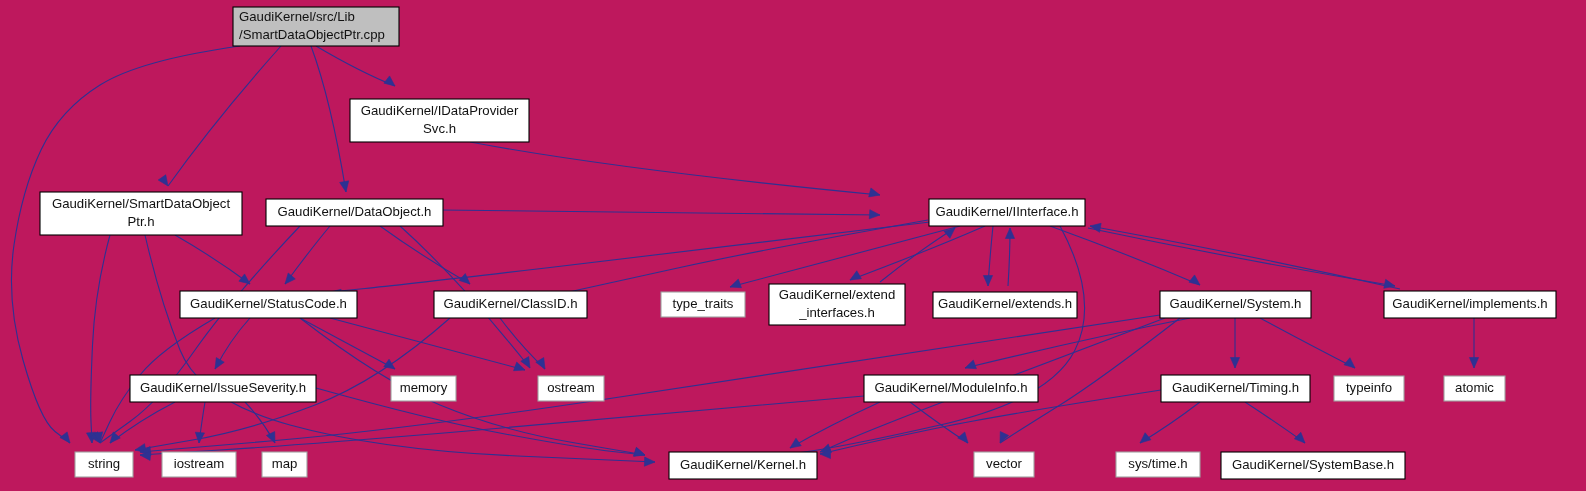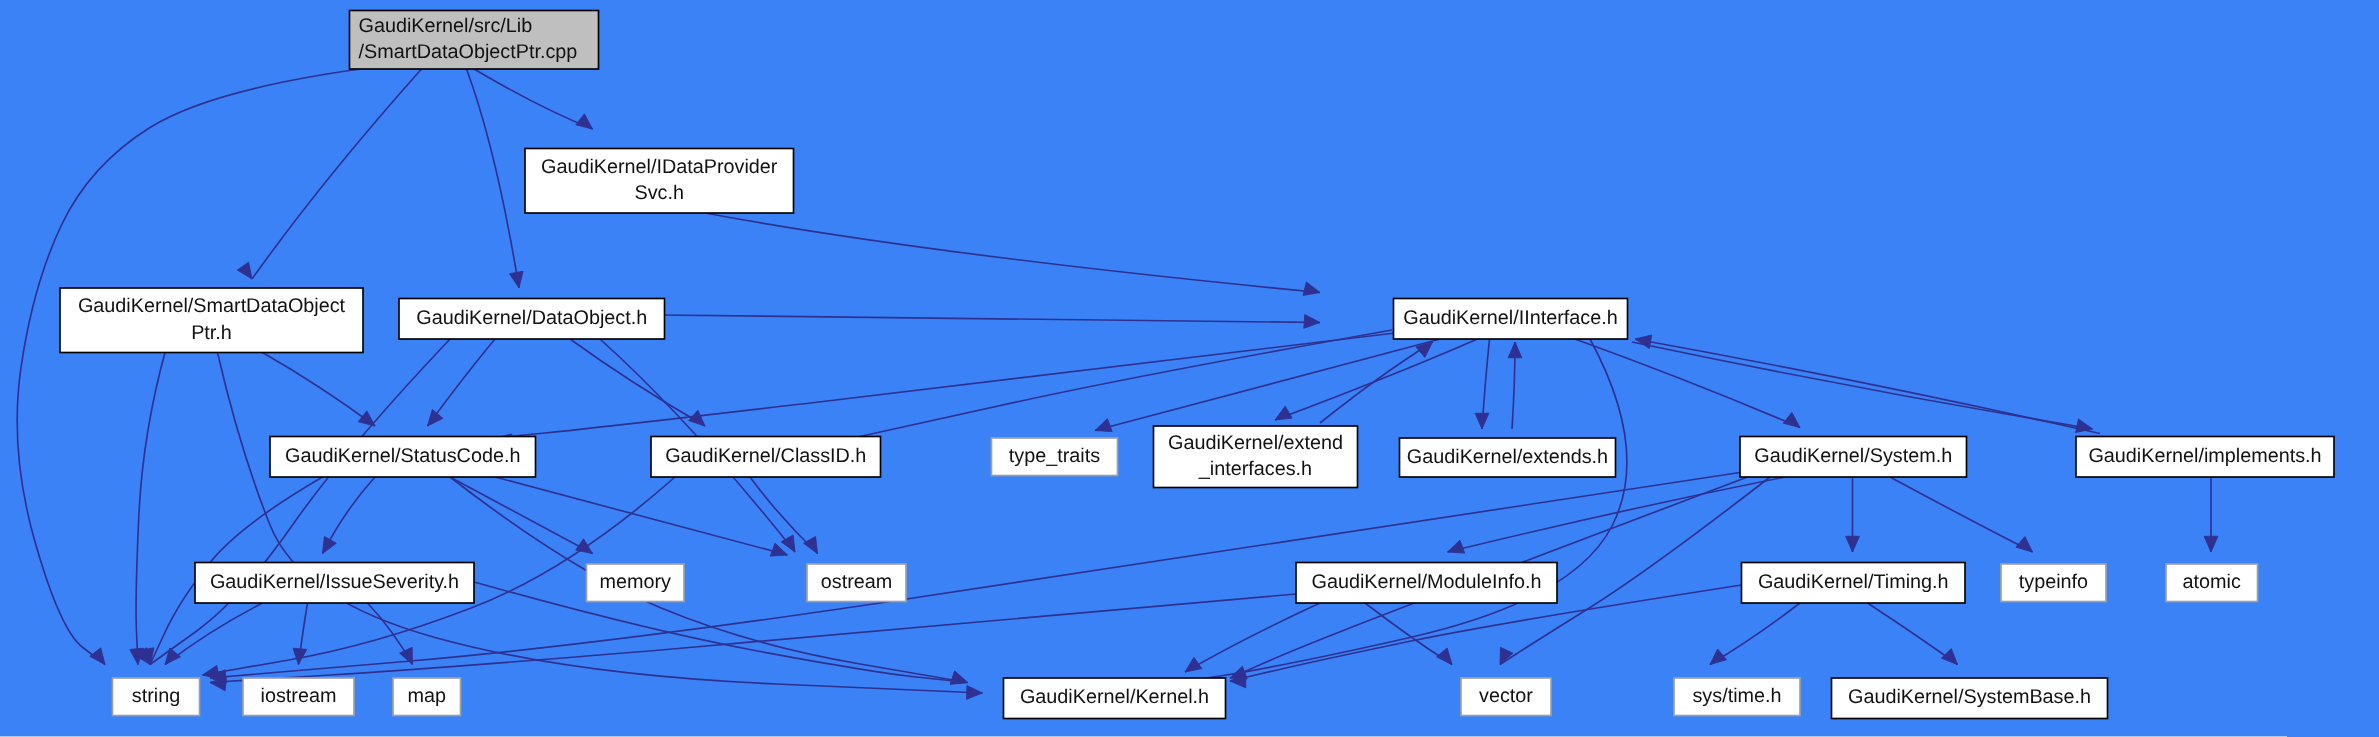--- a/index.html
+++ b/index.html
@@ -5,21 +5,21 @@
 <style>
   html, body {
     margin: 0;
     padding: 0;
     background: #ffffff;
   }
   #graph-root {
     position: relative;
     width: 1586px;
     height: 491px;
-    background: #3b82f6;
+    background: #be185d;
     font-family: "Liberation Sans", sans-serif;
     overflow: hidden;
   }
   svg.graph-canvas {
     position: absolute;
     left: 0;
     top: 0;
     width: 1586px;
     height: 491px;
   }

